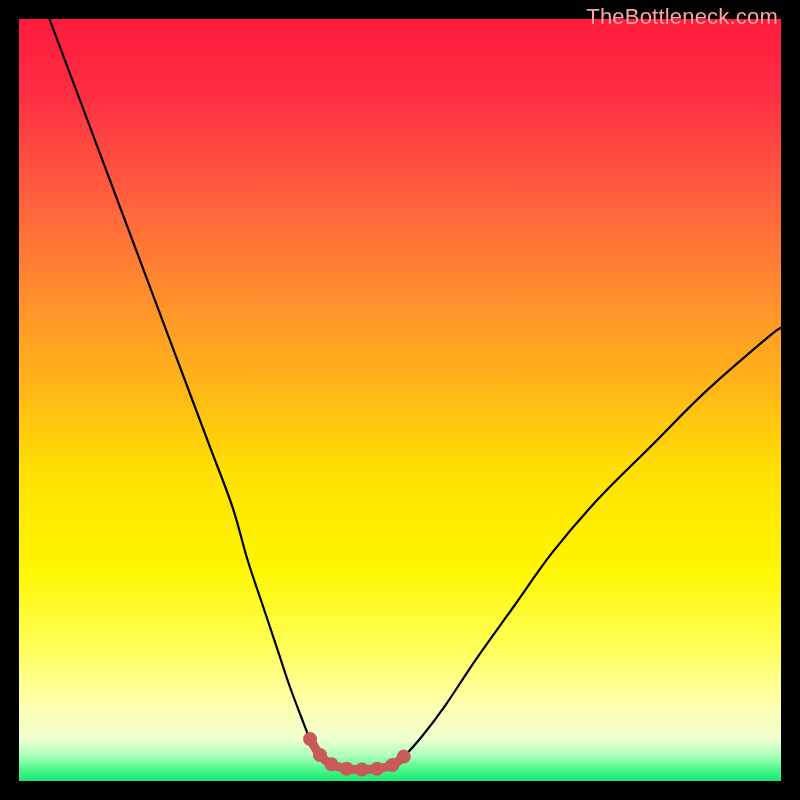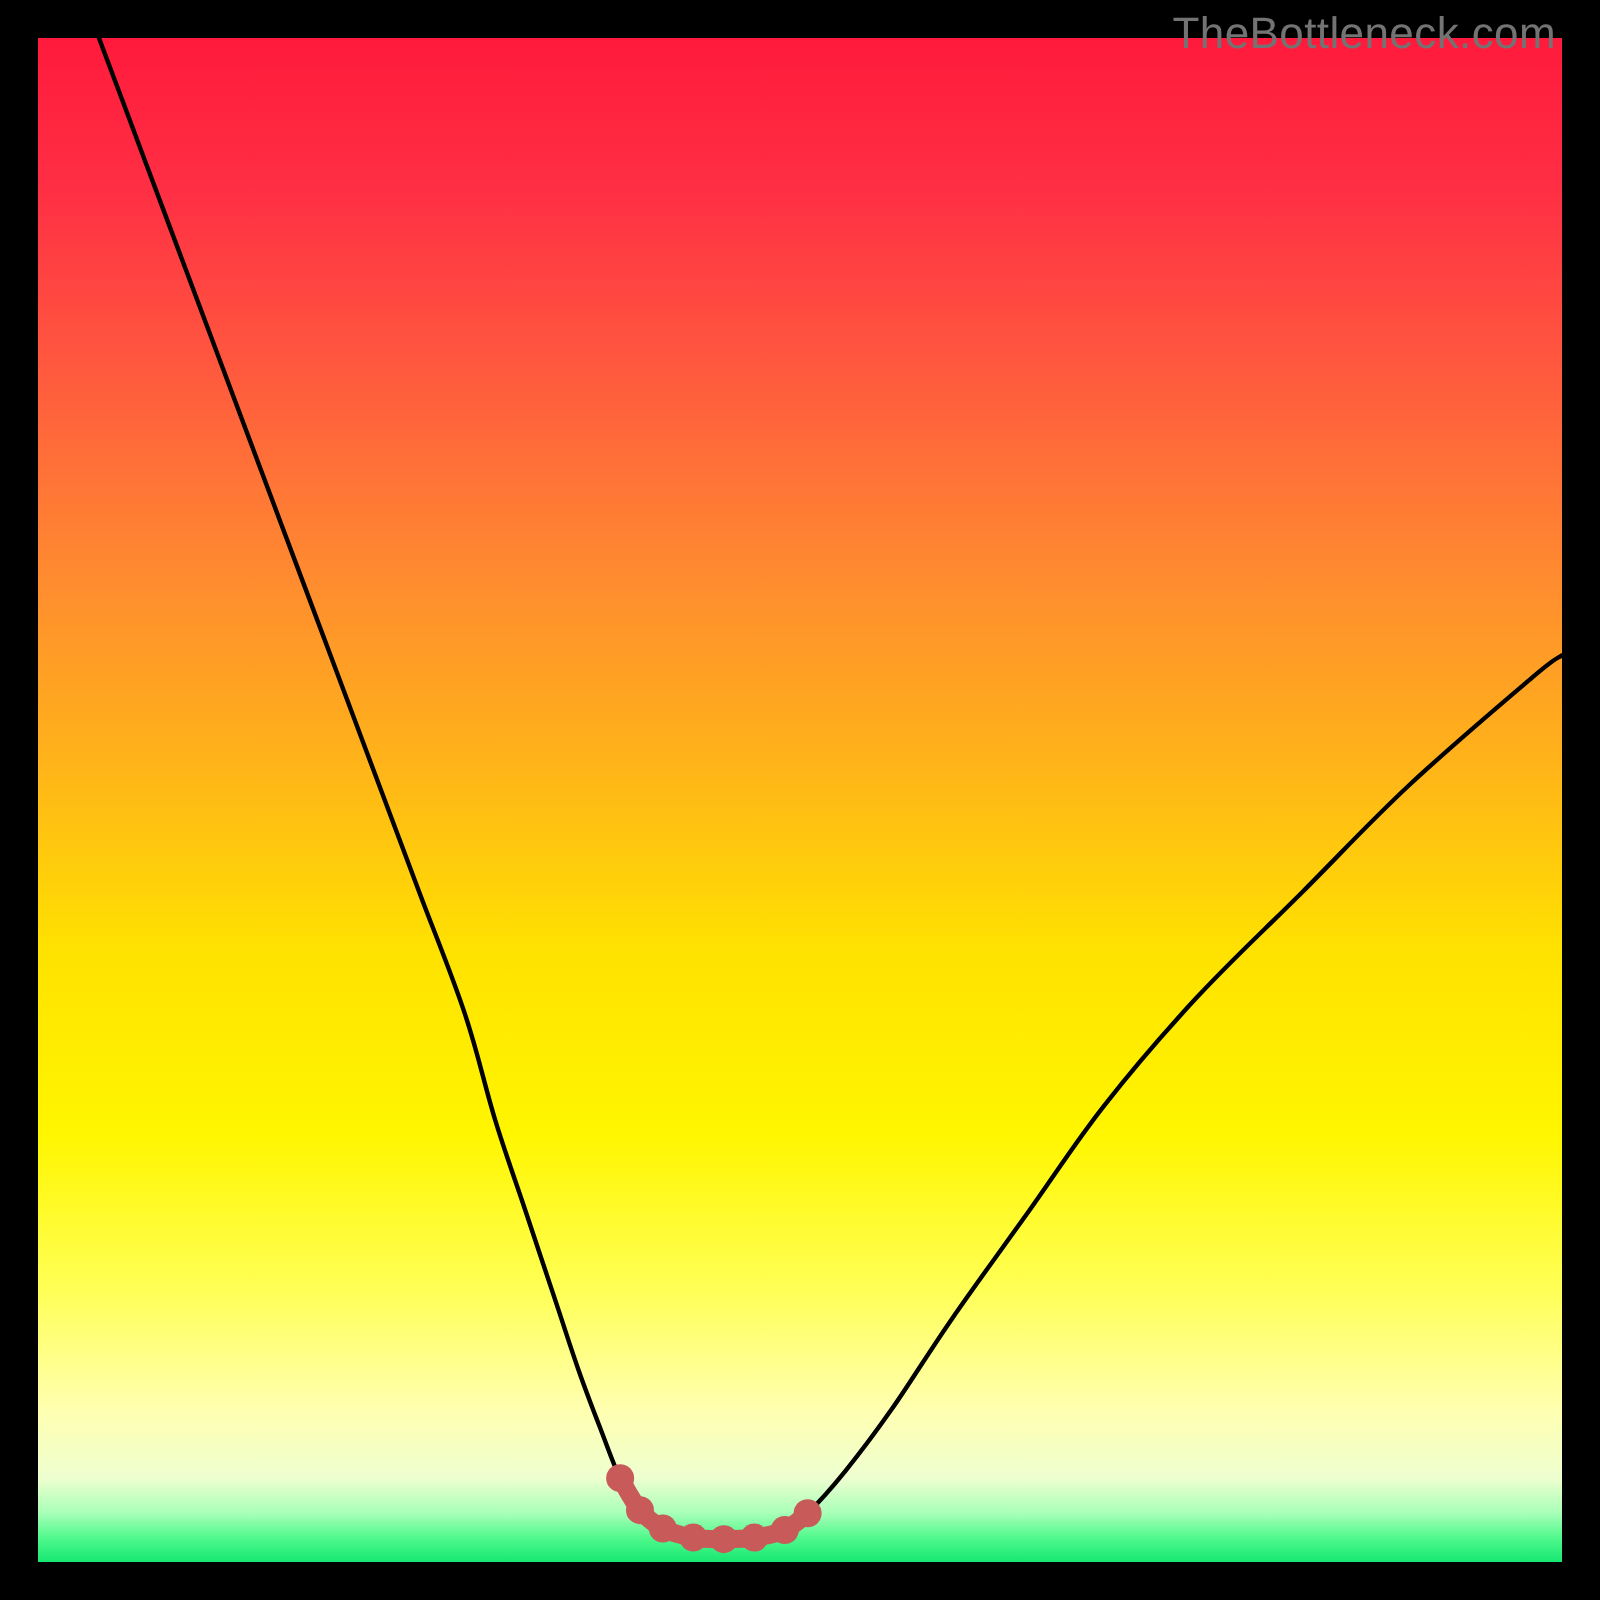--- a/index.html
+++ b/index.html
@@ -22,21 +22,21 @@
     position: absolute;
     left: 0;
     top: 0;
     width: 100%;
     height: 100%;
   }
   .watermark {
     position: absolute;
     top: 4px;
     right: 22px;
-    color: #737373;
+    color: #fca5a5;
     font-family: Arial, Helvetica, sans-serif;
     font-size: 22px;
     font-weight: 500;
     letter-spacing: 0.2px;
   }
   svg {
     position: absolute;
     left: 0;
     top: 0;
   }

